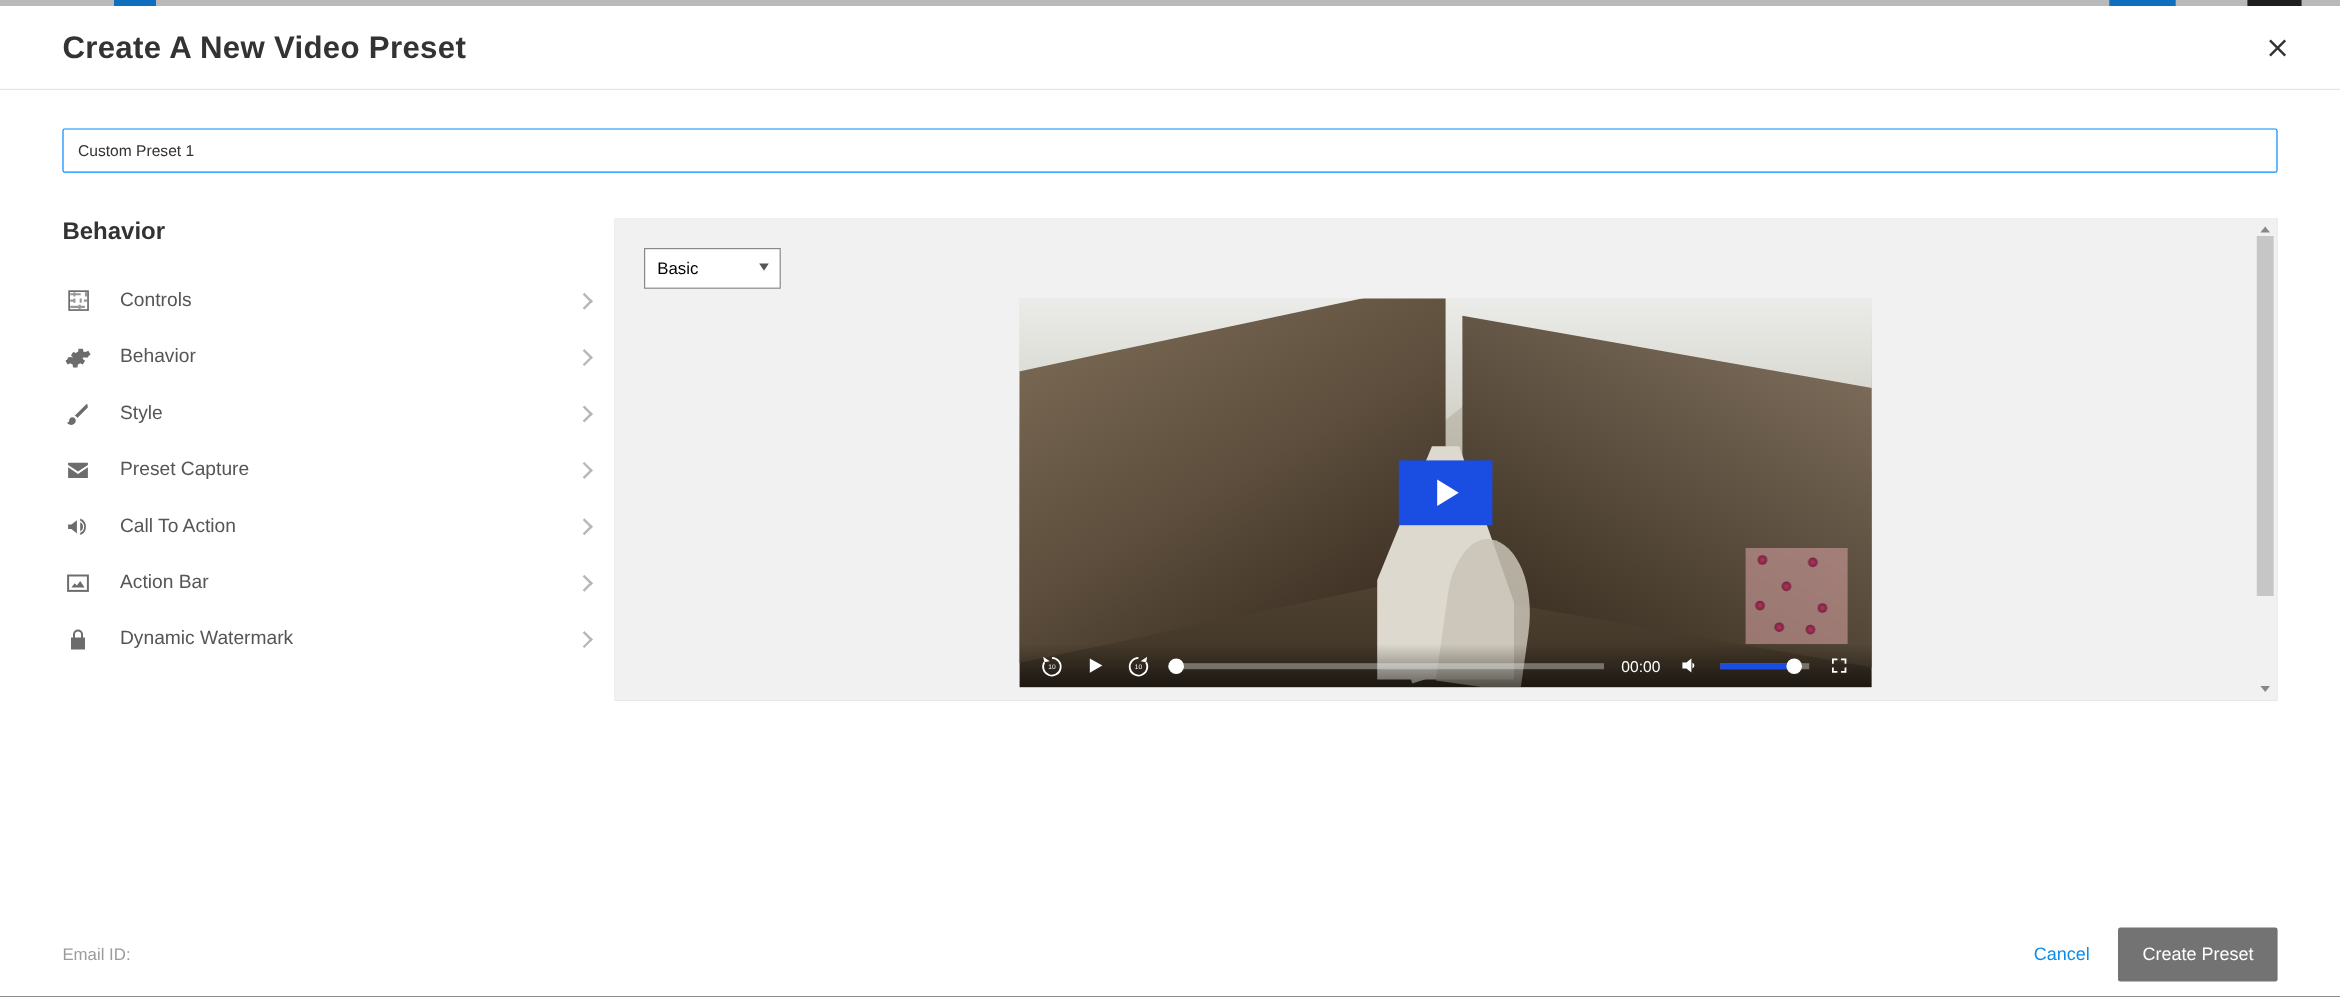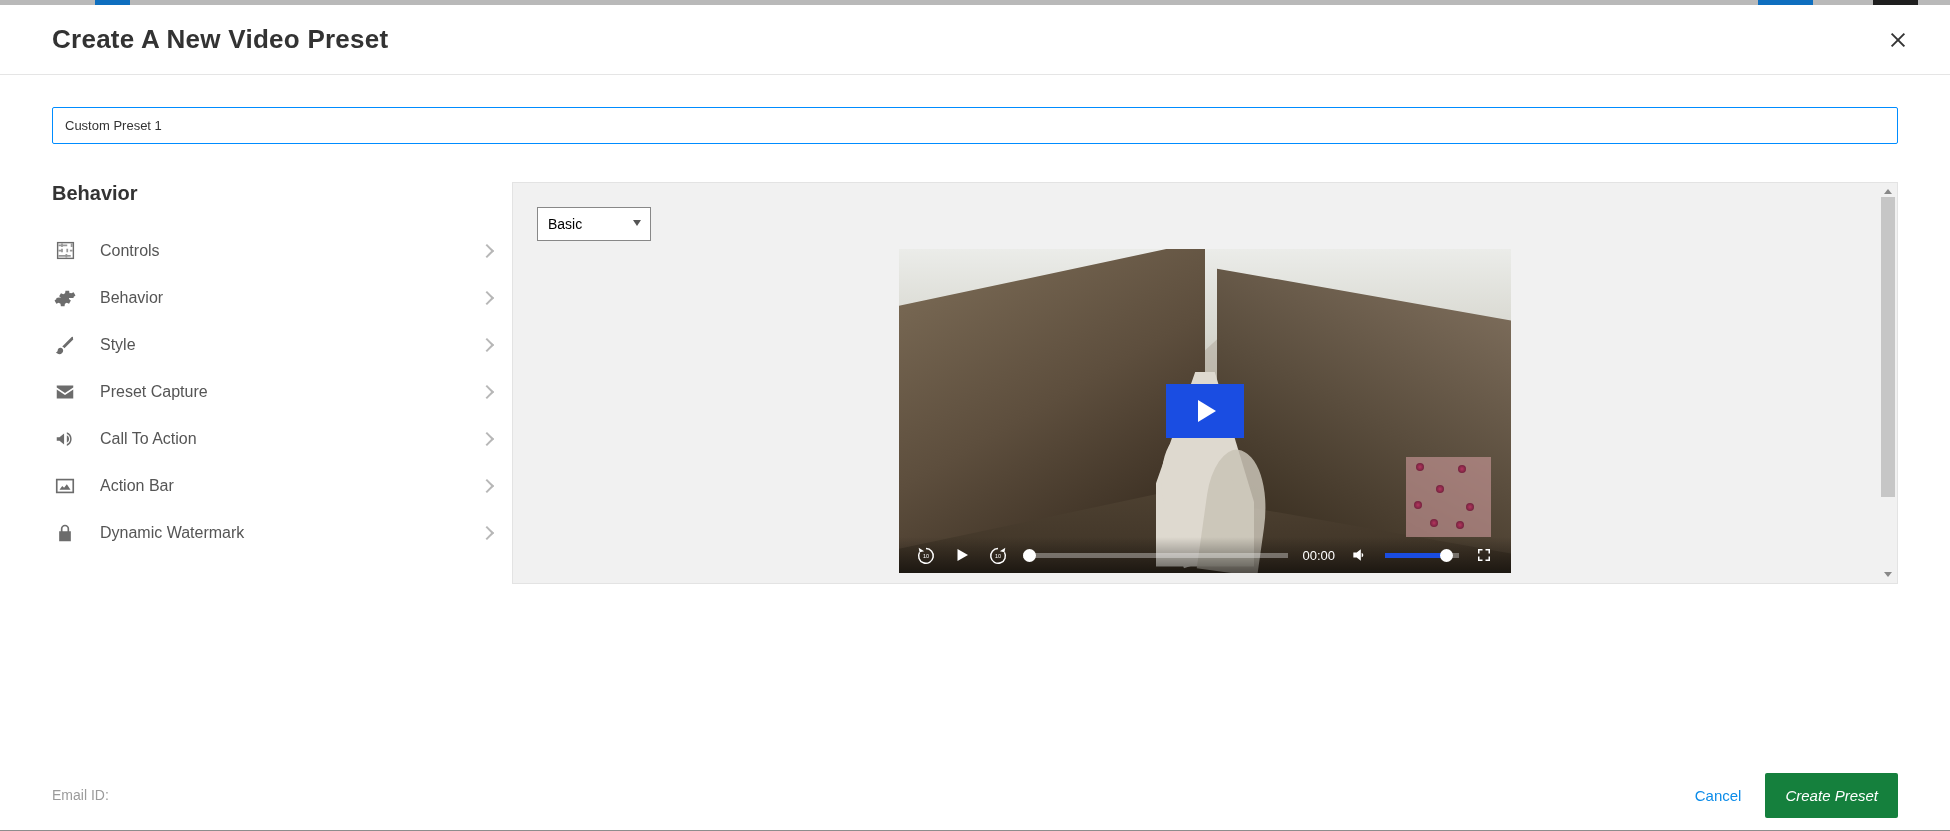--- a/index.html
+++ b/index.html
@@ -22,21 +22,21 @@
     .sidebar { width:460px; padding-right:10px; }
     .customize-heading { font-size:20px; font-weight:700; color:#333; margin-bottom:22px; }
     .side-item { display:flex; align-items:center; height:47px; cursor:pointer; position:relative; }
     .side-icon { width:26px; height:26px; margin-right:22px; color:#6c6c6c; display:flex; align-items:center; justify-content:center; }
     .side-label { font-size:16px; color:#555; flex:1; }
     .side-caret { width:10px; height:10px; border-right:2px solid #b7b7b7; border-top:2px solid #b7b7b7; transform:rotate(45deg); margin-right:10px; }
     .preview-pane { flex:1; background:#f1f1f1; border:1px solid #e3e3e3; position:relative; padding:24px; height:402px; overflow:auto; }
     .skin-select { width:114px; height:34px; border:1px solid #888; background:#fff; font-size:14px; padding:0 24px 0 10px; cursor:pointer; appearance:none; position:relative; }
     .select-wrap { position:relative; display:inline-block; }
     .select-wrap::after { content:""; position:absolute; right:10px; top:13px; width:0; height:0; border-left:4px solid transparent; border-right:4px solid transparent; border-top:6px solid #555; pointer-events:none; }
-    .video-frame { width:612px; height:324px; margin:8px auto 0 auto; background:linear-gradient(180deg,#e5e7e4 0%,#c7c6ba 18%,#736450 38%,#5f5342 55%,#4f4232 72%,#3e3326 100%); position:relative; overflow:hidden; }
+    .video-frame { width:710px; height:324px; margin:8px auto 0 auto; background:linear-gradient(180deg,#e5e7e4 0%,#c7c6ba 18%,#736450 38%,#5f5342 55%,#4f4232 72%,#3e3326 100%); position:relative; overflow:hidden; }
     
     .sky { position:absolute; top:0; left:0; right:0; height:44%; background:linear-gradient(180deg,#ebece9 0%,#d7d7cf 60%,#c5bfb1 100%); }
     .mtn-left { position:absolute; left:-12%; top:10%; width:62%; height:75%; background:linear-gradient(160deg,#7a6a55 0%,#5d4e3d 55%,#3d3124 100%); transform:skewY(-12deg); }
     .mtn-right { position:absolute; right:-12%; top:16%; width:60%; height:72%; background:linear-gradient(200deg,#7f6f5d 0%,#5a4d3d 55%,#3b3022 100%); transform:skewY(10deg); }
     .far-mtn { position:absolute; top:18%; left:30%; width:40%; height:28%; background:#b3ac9e; clip-path:polygon(0 100%,25% 20%,45% 60%,65% 10%,82% 55%,100% 100%); opacity:.55; }
     .road { position:absolute; top:38%; left:42%; width:16%; height:60%; background:#ded9cf; clip-path:polygon(40% 0,60% 0,120% 100%,-30% 100%); }
     .road-curve { position:absolute; top:56%; left:43%; width:12%; height:40%; background:#ded9cf; border-radius:60% 0 0 0; transform:rotate(-18deg); }
     .river { position:absolute; top:62%; left:50%; width:10%; height:38%; background:#c9c3b6; border-radius:40% 60% 0 0; transform:rotate(8deg); opacity:.85; }
     .play-overlay { position:absolute; top:50%; left:50%; width:78px; height:54px; background:#1a4de2; transform:translate(-50%,-50%); display:flex; align-items:center; justify-content:center; cursor:pointer; }
     .play-overlay::before { content:""; width:0; height:0; border-left:18px solid #fff; border-top:11px solid transparent; border-bottom:11px solid transparent; margin-left:4px; }
@@ -52,21 +52,21 @@
     .volume-dot { position:absolute; right:-6px; top:-4px; width:13px; height:13px; background:#fff; border-radius:50%; }
     .scrollbar { position:absolute; right:2px; top:2px; bottom:2px; width:14px; background:#f1f1f1; }
     .scroll-thumb { position:absolute; right:0; top:12px; width:14px; height:300px; background:#c6c6c6; }
     .scroll-arrow { position:absolute; width:0; height:0; left:3px; border-left:4px solid transparent; border-right:4px solid transparent; }
     .sa-up { top:4px; border-bottom:5px solid #888; }
     .sa-dn { bottom:4px; border-top:5px solid #888; }
     .modal-footer { height:70px; display:flex; align-items:center; padding:0 52px; justify-content:space-between; }
     .preset-id { color:#9b9b9b; font-size:14px; }
     .footer-actions { display:flex; gap:20px; align-items:center; }
     .btn-cancel { color:#0c8ce9; font-size:15px; cursor:pointer; padding:8px 4px; }
-    .btn-primary { background:#15803d; color:#fff; font-size:15px; padding:14px 20px; border-radius:2px; cursor:pointer; border:none;font-style:italic; }
+    .btn-primary { background:#737373; color:#fff; font-size:15px; padding:14px 20px; border-radius:2px; cursor:pointer; border:none; }
   </style>
 </head>
 <body>
 
 <div class="topbar">
   <div class="tabseg tb-light" style="width:95px"></div>
   <div class="tabseg tb-blue" style="width:35px"></div>
   <div class="tabseg tb-light" style="flex:1"></div>
   <div class="tabseg tb-blue" style="width:55px"></div>
   <div class="tabseg tb-light" style="width:60px"></div>

